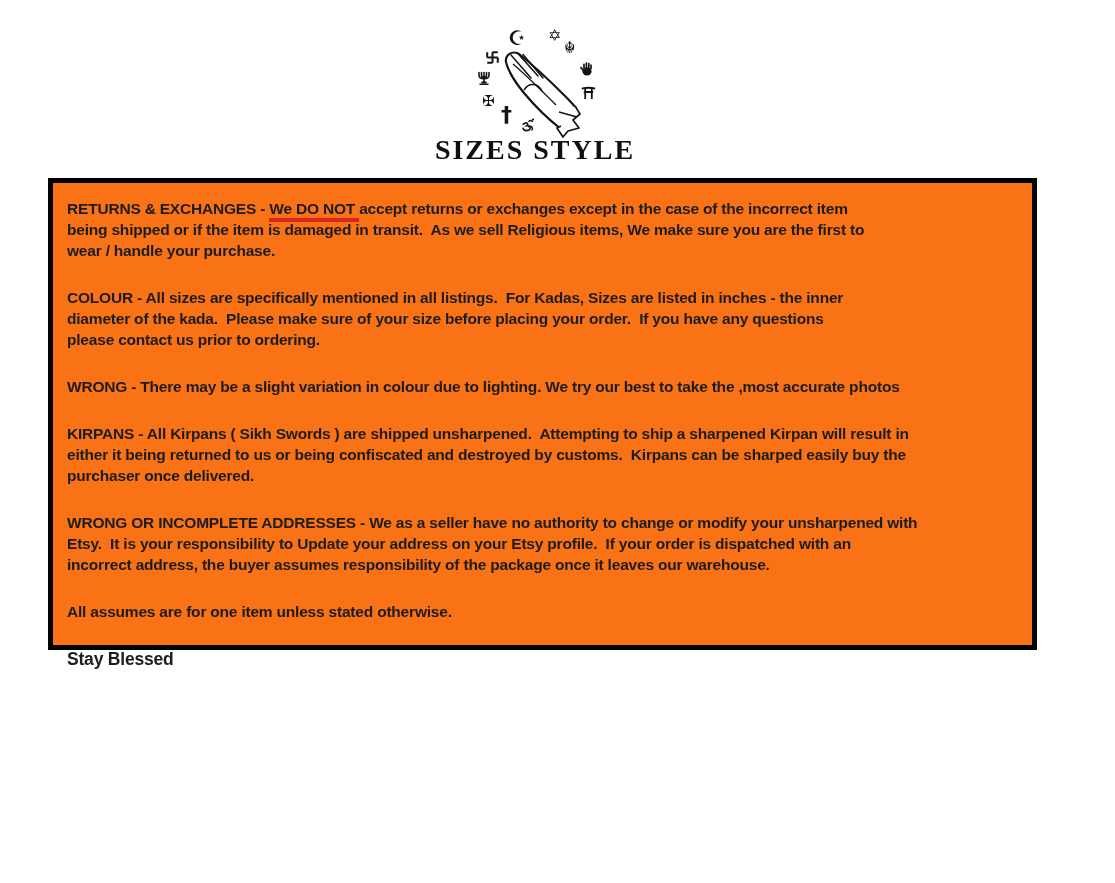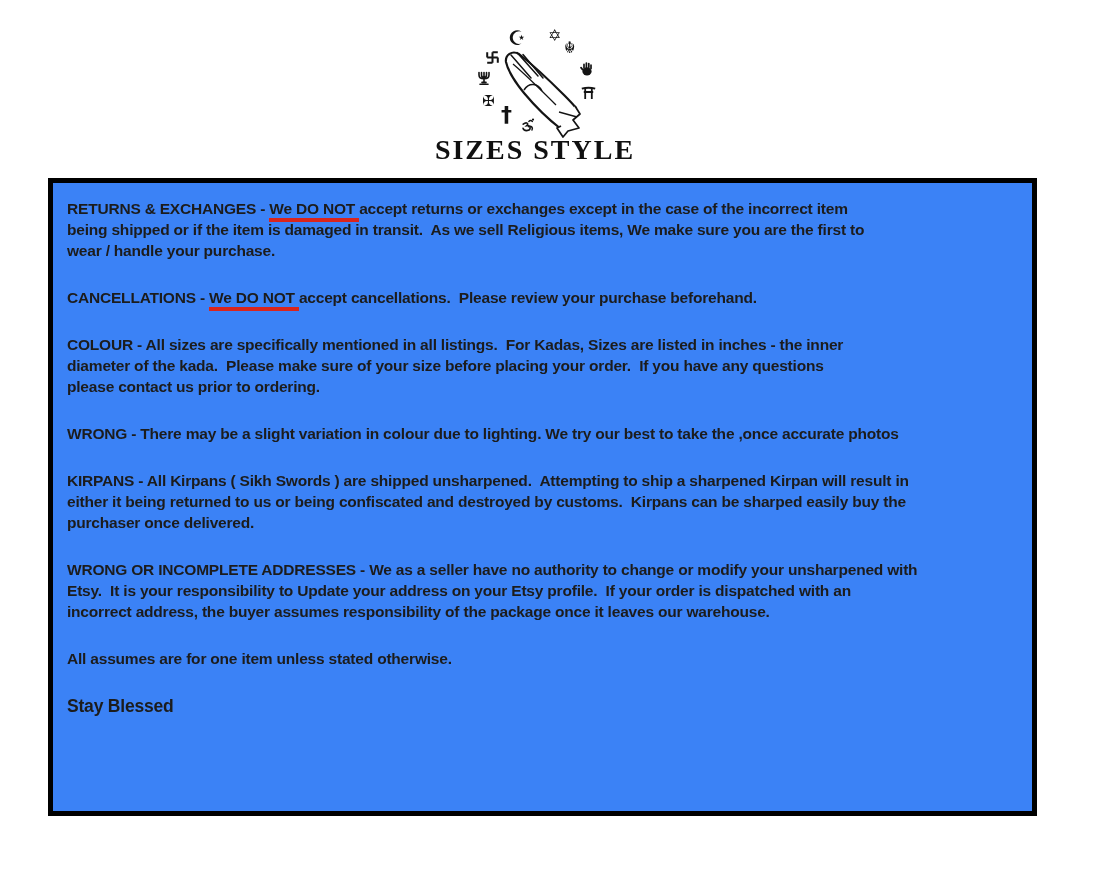--- a/index.html
+++ b/index.html
@@ -28,22 +28,22 @@
   .hands      { position:absolute; left:25px; top:18px; }
 
   .logo-title {
     position:absolute; top:134px; left:535px; transform:translateX(-50%);
     font-family:"Liberation Serif", serif; font-weight:700;
     font-size:28px; letter-spacing:2px; color:#101010; white-space:nowrap;
   }
 
   
   .policy-box {
-    position:absolute; left:48px; top:178px; width:989px; height:638px;
-    border:5px solid #000000; background:#3b82f6;
+    position:absolute; left:48px; top:178px; width:989px; height:472px;
+    border:5px solid #000000; background:#f97316;
     padding:15px 12px 0 14px;
   }
   .para {
     font-weight:700; font-size:15.5px; line-height:21px;
     letter-spacing:-0.2px; color:#1c1c1c;
     white-space:pre-wrap; margin:0 0 26px 0;
   }
   .policy-box p:nth-of-type(4) { margin-top:6px; }
   .dnu { border-bottom:4px solid #d9251d; padding-bottom:1px; }
   .dnu:empty { border:none; padding:0; }
@@ -97,25 +97,24 @@
       <circle cx="13" cy="1.6" r="1.1" fill="#141414"></circle>
     </svg>
   </div>
 
   <div class="logo-title">SIZES STYLE</div>
 
   <div class="policy-box">
     <p class="para"><span>RETURNS &amp; EXCHANGES - </span><span class="dnu">We DO NOT </span><span>accept returns or exchanges except in the case of the incorrect item
 being shipped or if the item is damaged in transit.  As we sell Religious items, We make sure you are the first to
 wear / handle your purchase.</span></p>
-    <p class="para"><span>CANCELLATIONS - </span><span class="dnu">We DO NOT </span><span>accept cancellations.  Please review your purchase beforehand.</span></p>
     <p class="para"><span>COLOUR - </span><span class="dnu"></span><span>All sizes are specifically mentioned in all listings.  For Kadas, Sizes are listed in inches - the inner
 diameter of the kada.  Please make sure of your size before placing your order.  If you have any questions
 please contact us prior to ordering.</span></p>
-    <p class="para"><span>WRONG - </span><span class="dnu"></span><span>There may be a slight variation in colour due to lighting. We try our best to take the ,once accurate photos</span></p>
+    <p class="para"><span>WRONG - </span><span class="dnu"></span><span>There may be a slight variation in colour due to lighting. We try our best to take the ,most accurate photos</span></p>
     <p class="para"><span>KIRPANS - </span><span class="dnu"></span><span>All Kirpans ( Sikh Swords ) are shipped unsharpened.  Attempting to ship a sharpened Kirpan will result in
 either it being returned to us or being confiscated and destroyed by customs.  Kirpans can be sharped easily buy the
 purchaser once delivered.</span></p>
     <p class="para"><span>WRONG OR INCOMPLETE ADDRESSES - </span><span class="dnu"></span><span>We as a seller have no authority to change or modify your unsharpened with
 Etsy.  It is your responsibility to Update your address on your Etsy profile.  If your order is dispatched with an
 incorrect address, the buyer assumes responsibility of the package once it leaves our warehouse.</span></p>
     <p class="para"><span></span><span class="dnu"></span><span>All assumes are for one item unless stated otherwise.</span></p>
     <p class="para closing">Stay Blessed</p>
   </div>
 

